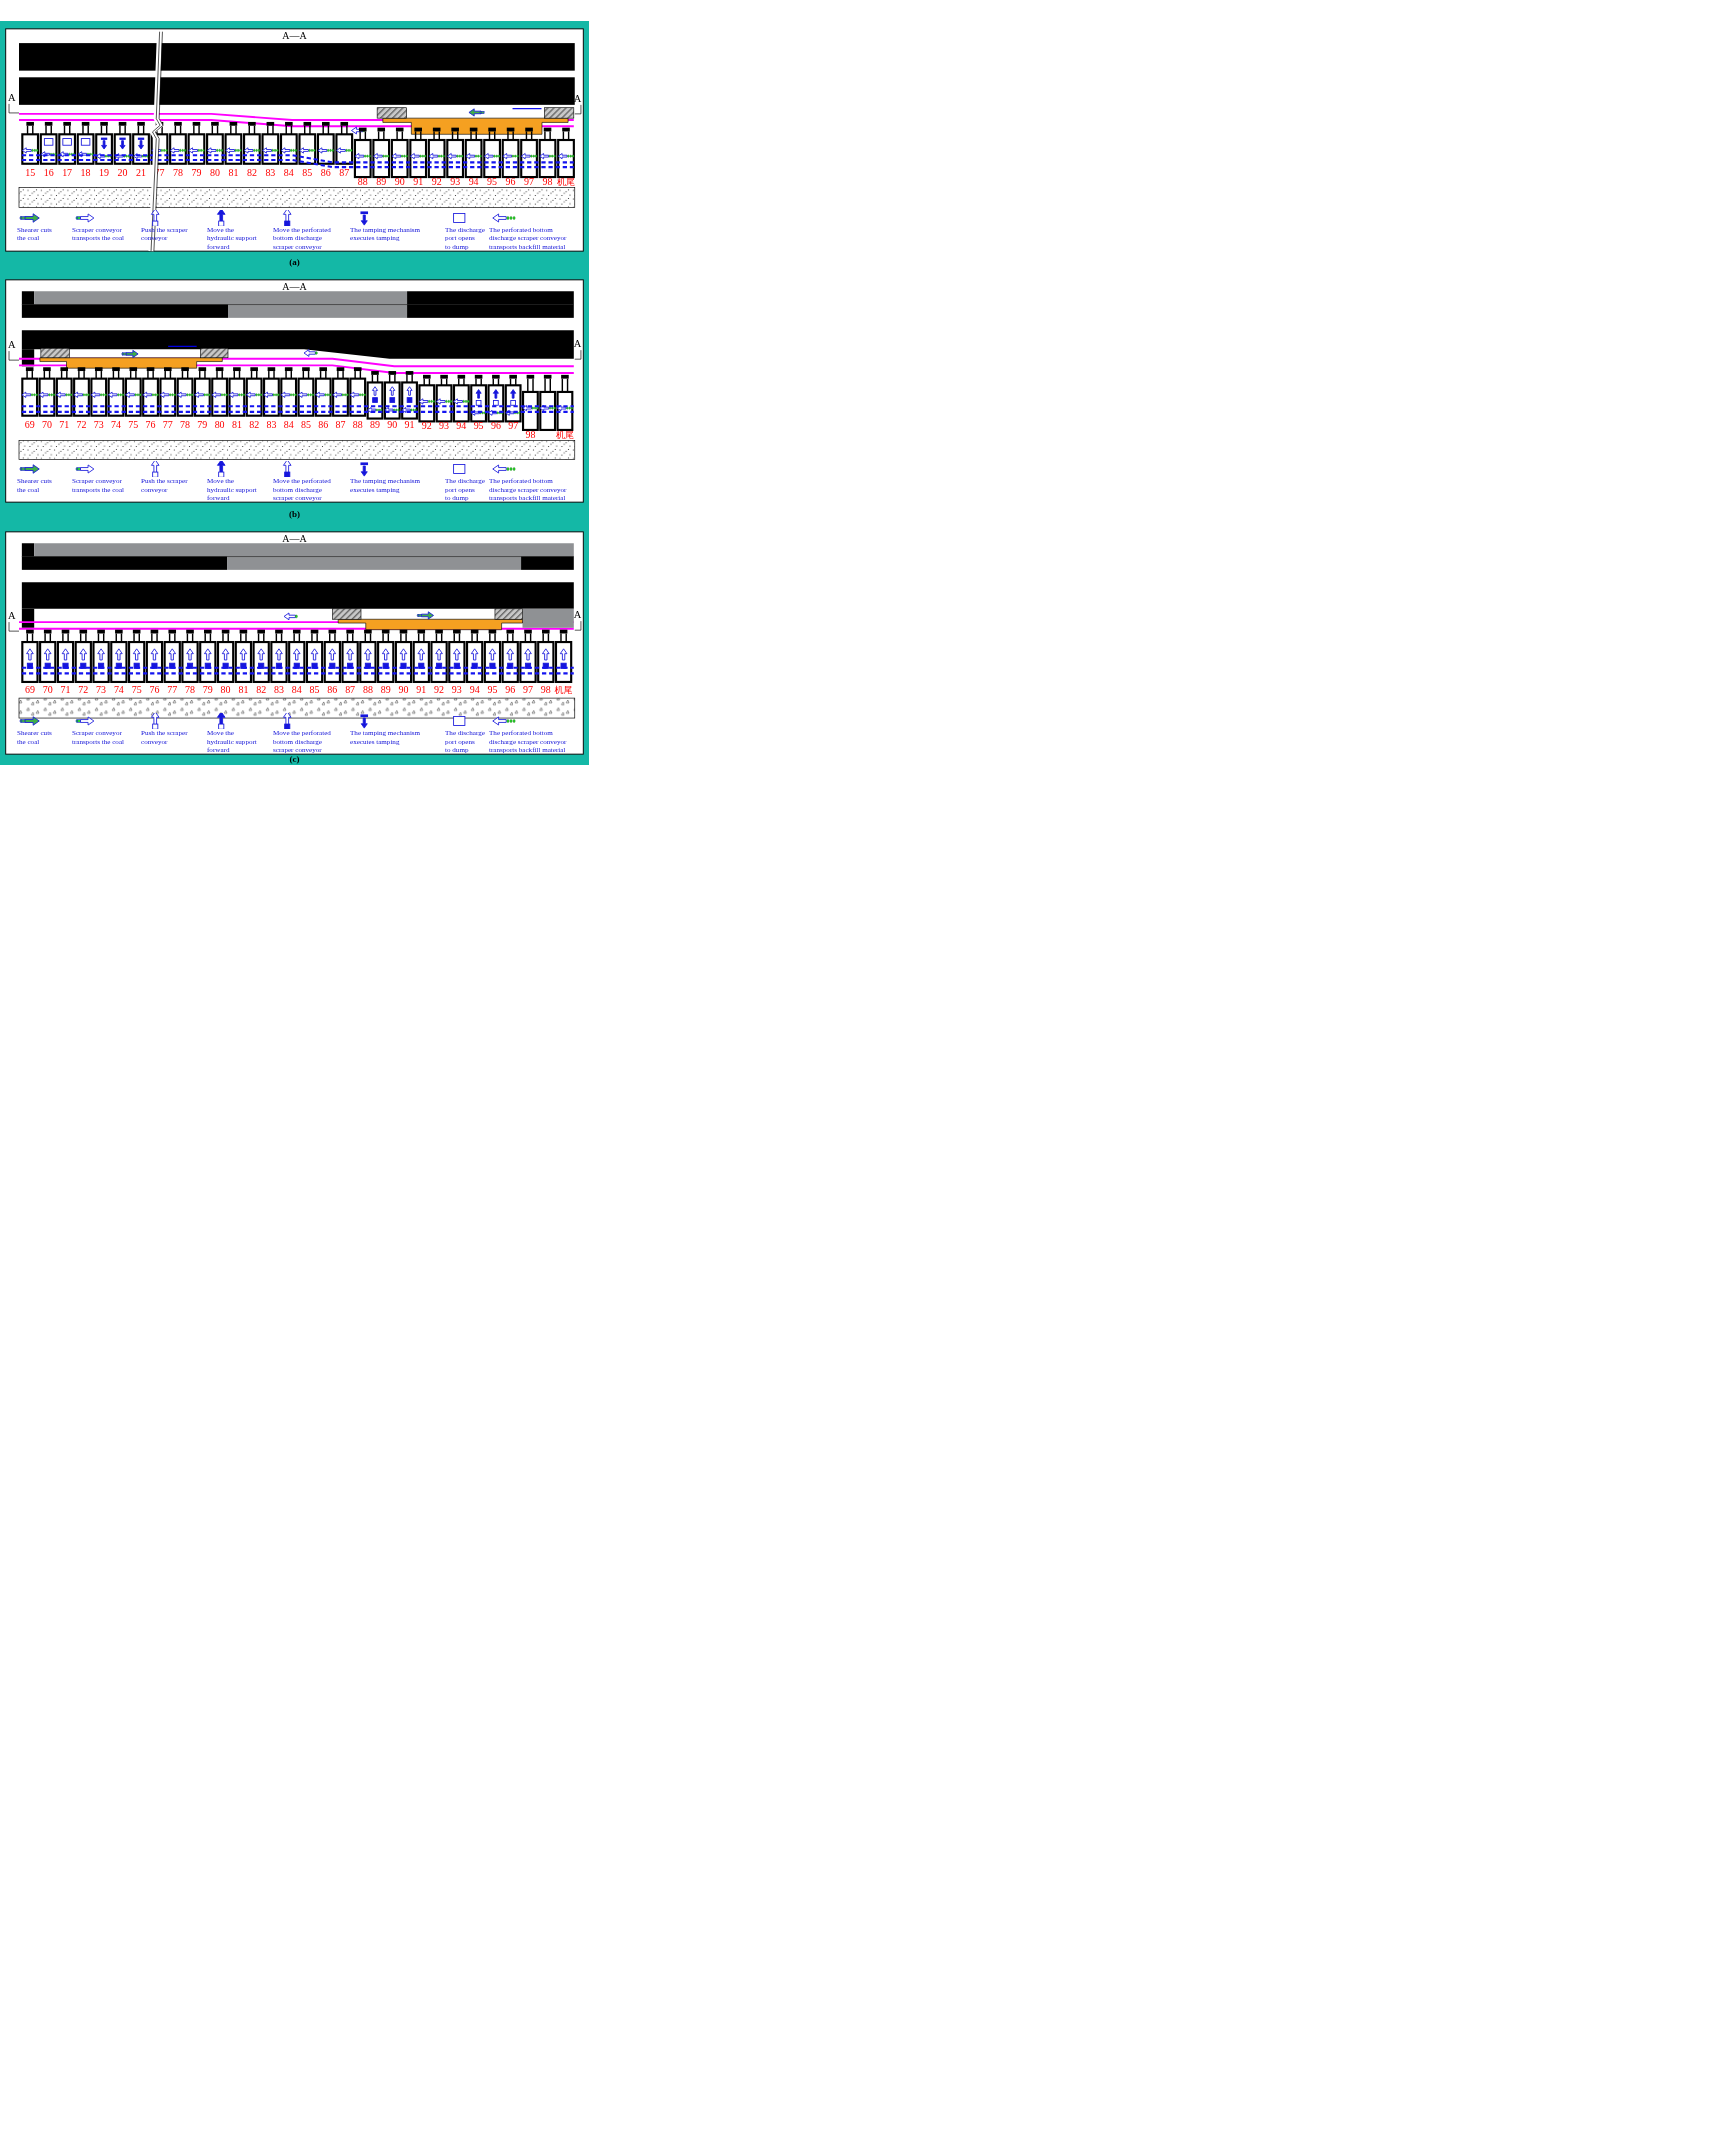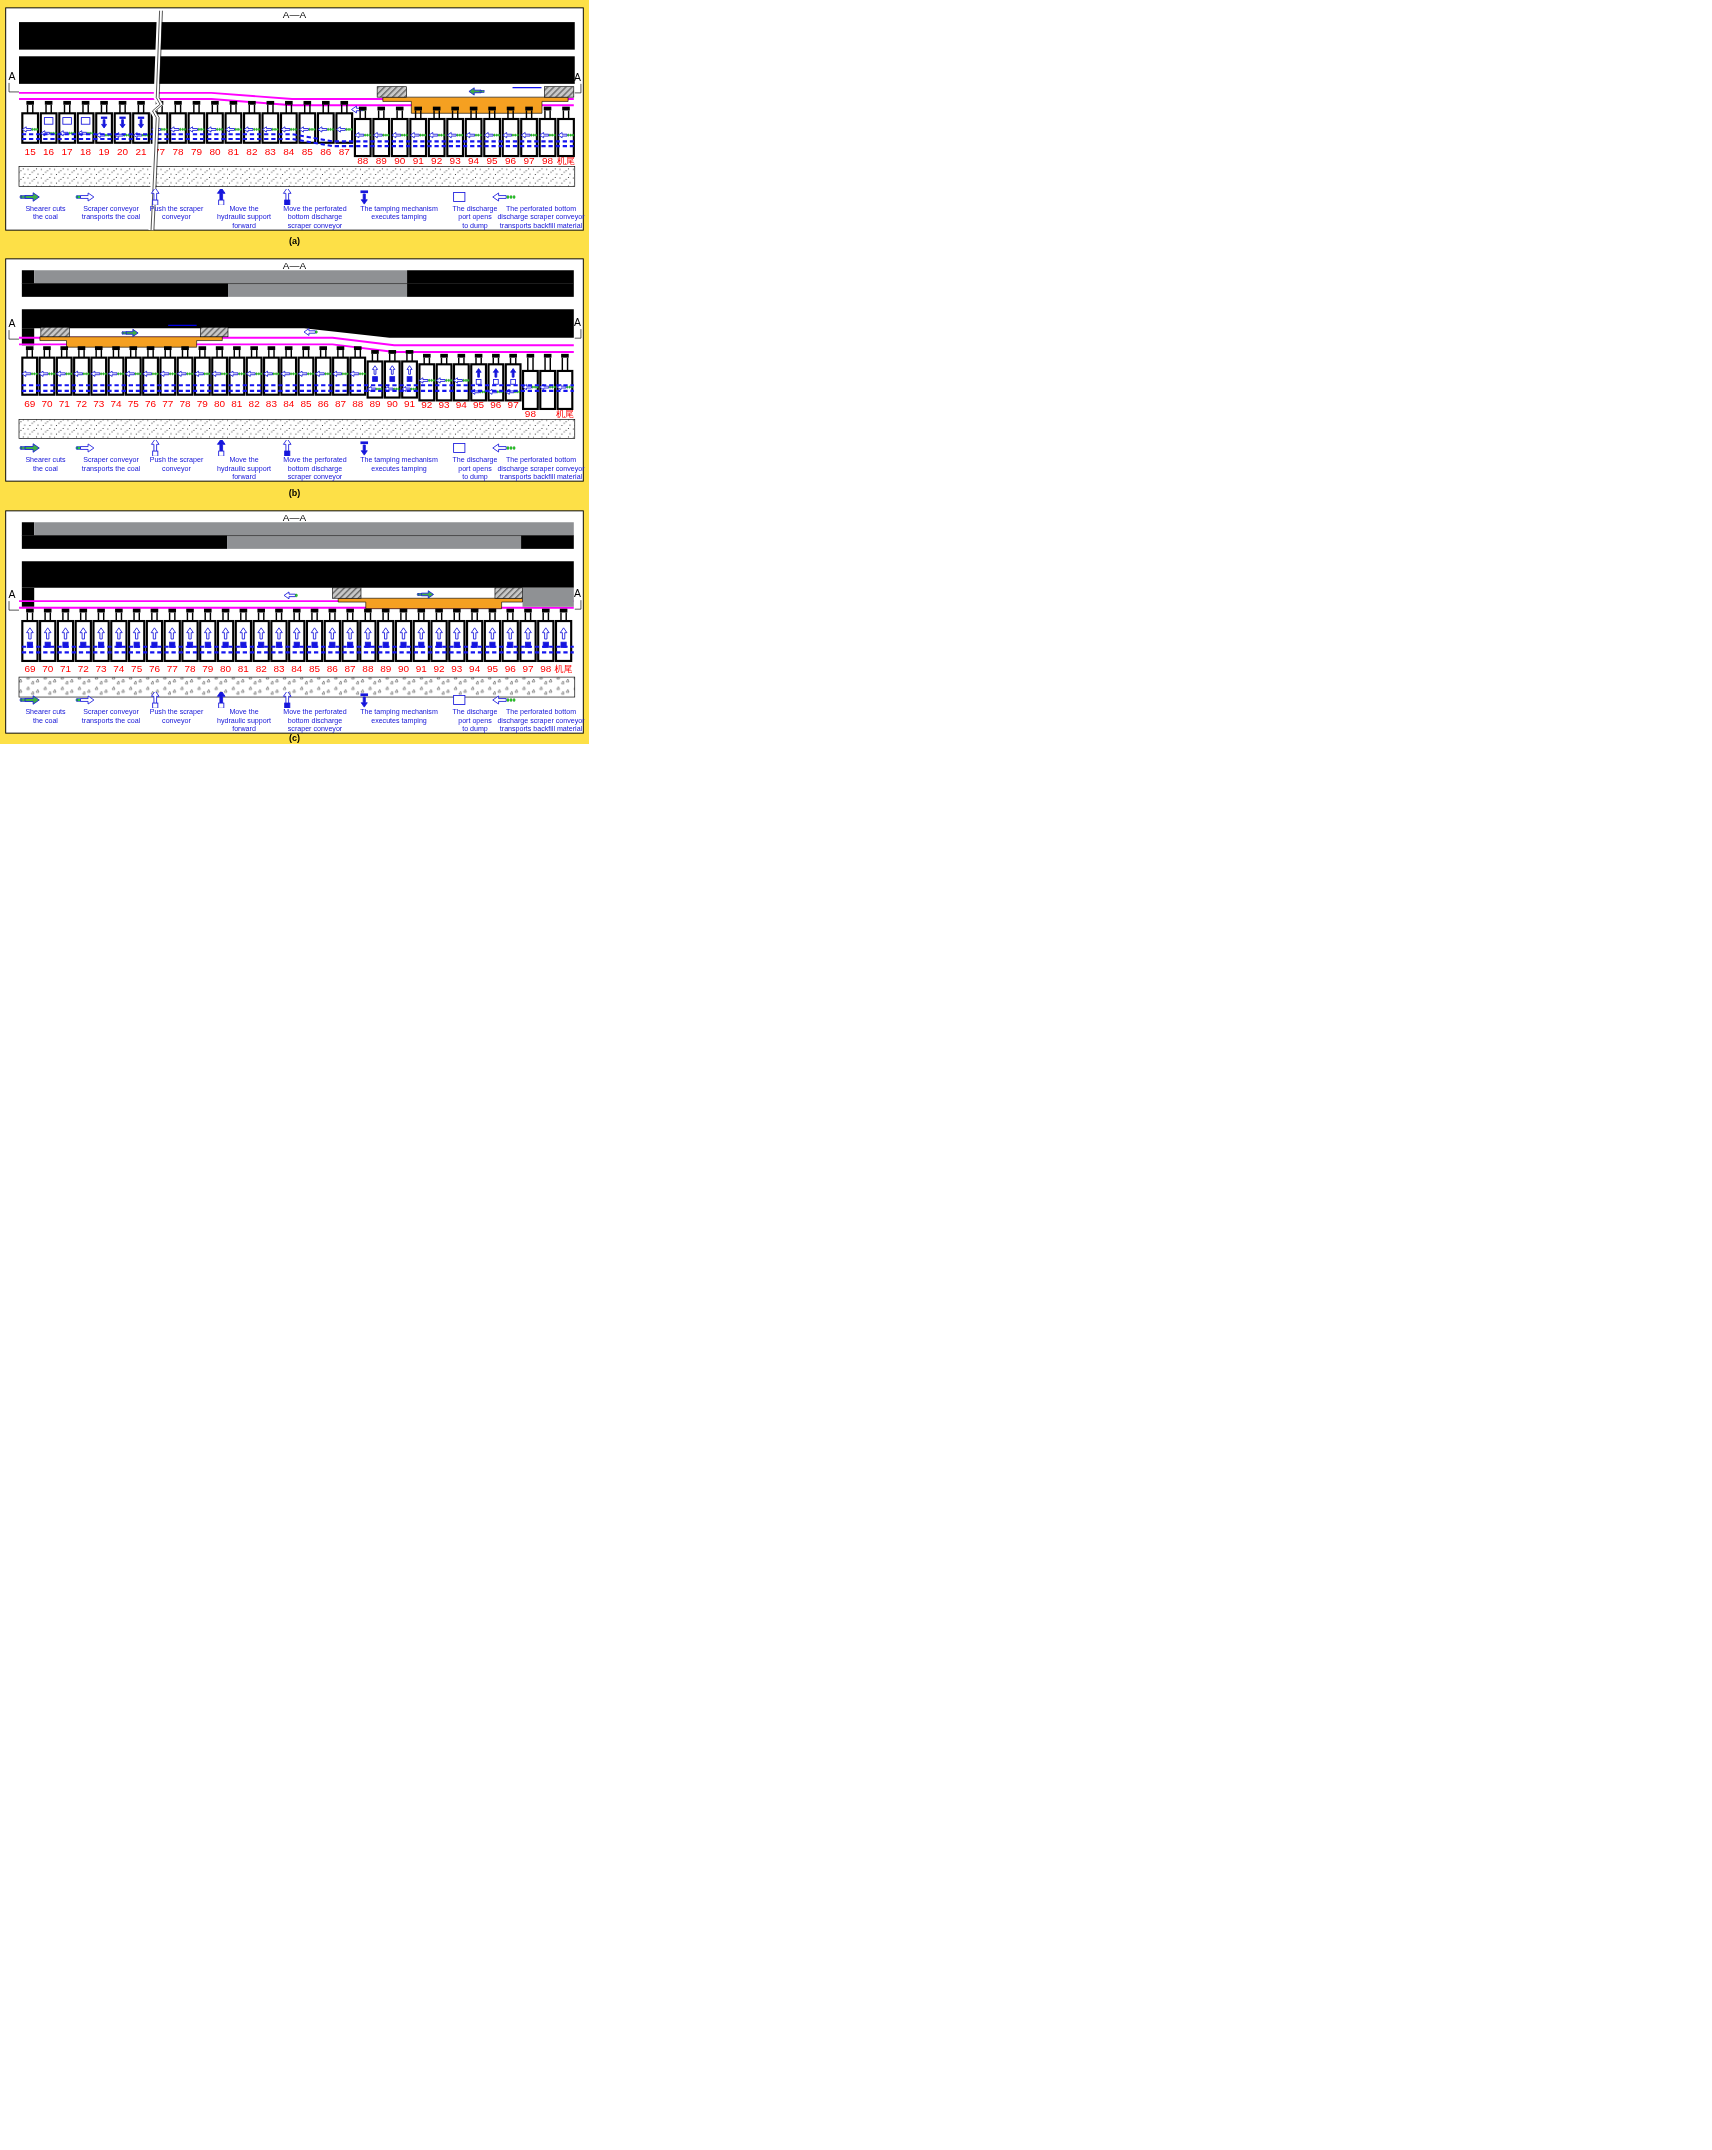--- a/index.html
+++ b/index.html
@@ -1,21 +1,21 @@
 <!DOCTYPE html>
 <html style="font-size:7.6px"><head>
 <meta charset="utf-8">
 <style>
   html,body{margin:0;padding:0;background:#fff;}
-  .page{position:relative;width:589px;height:744px;background:#fde047;
-        font-family:Liberation Sans, sans-serif;}
+  .page{position:relative;width:589px;height:744px;background:#14b8a6;
+        font-family:Liberation Serif, serif;margin-top:21px;}
   .panel{position:absolute;left:0;width:589px;height:228px;}
   .panel svg{position:absolute;left:0;top:0;}
   .legend{position:absolute;left:0;top:0;width:589px;height:228px;pointer-events:none;}
-  .leg-item{position:absolute;text-align:center;}
+  .leg-item{position:absolute;}
   .leg-icon{height:16px;display:flex;align-items:center;justify-content:center;}
   .leg-text{color:#1414d8;font-size:7.1px;line-height:8.5px;white-space:nowrap;}
   .caption{position:absolute;left:0;width:589px;text-align:center;
            font-weight:bold;font-size:9px;color:#000;}
 </style>
 </head>
 <body>
 
 <div class="page">
   <section class="panel" style="top:4.7px">

